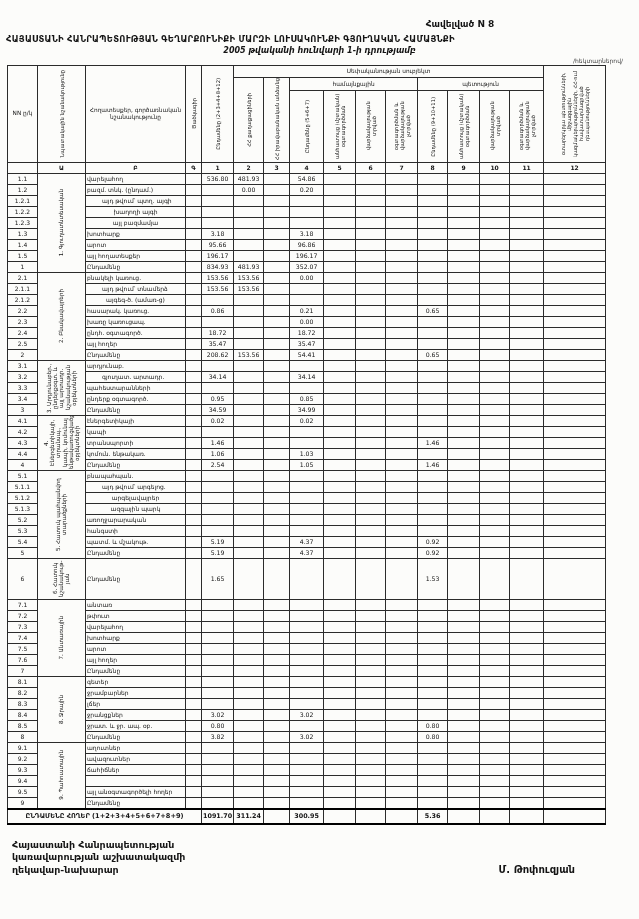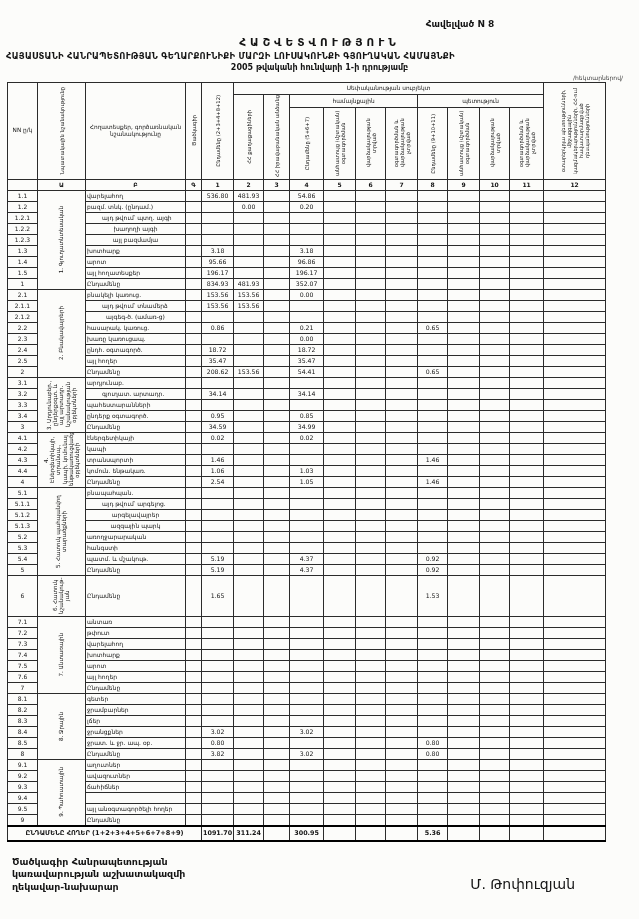--- a/index.html
+++ b/index.html
@@ -4,21 +4,21 @@
 <style>
   html,body{margin:0;padding:0;background:#e8e8e4;}
   .page{
     width:639px;height:919px;margin:0 auto;background:#fcfcfa;color:#141414;
     font-family:"DejaVu Sans",sans-serif;box-sizing:border-box;padding:19px 6px 0 6px;
     position:relative;overflow:hidden;
   }
   .appendix{width:330px;margin:0 8px 0 auto;text-align:center;font-weight:bold;font-size:9px;line-height:1.28;}
   .doc-title{text-align:center;font-weight:bold;font-size:10.5px;letter-spacing:4px;margin-top:5px;}
   .doc-sub1,.doc-sub2{font-weight:bold;font-size:8.4px;margin-top:3px;letter-spacing:.3px;}
-  .doc-sub3{text-align:center;font-weight:bold;font-size:8px;margin-top:2px;}
+  .doc-sub3{text-align:center;font-weight:bold;font-size:8px;margin-top:2px;font-style:italic;}
   .unit-note{text-align:right;font-size:6px;color:#444;padding-right:10px;margin-top:2px;}
   table{border-collapse:collapse;table-layout:fixed;margin:1px 0 0 1px;}
   th,td{border:1px solid #2b2b2b;padding:0 1px;overflow:hidden;vertical-align:middle;}
   thead th{font-weight:normal;font-size:5.3px;line-height:1.15;text-align:center;background:#fcfcfa;}
   .band{font-size:5.8px;height:11px;}
   .hfix{font-size:5.8px;}
   .vert{writing-mode:vertical-rl;transform:rotate(180deg);margin:0 auto;font-size:5.2px;line-height:6px;max-height:92px;text-align:center;}
   .vh{max-height:68px;}
   .v12{max-height:96px;font-size:5px;}
   .secv{font-size:5.6px;line-height:6.2px;}
@@ -29,30 +29,29 @@
   .lbl{font-size:6px;white-space:nowrap;}
   .ind1{padding-left:16px;}
   .ind2{text-align:center;}
   .val{text-align:center;}
   .tall td{height:40px;}
   .section-start td{border-top:1.6px solid #000;}
   .grand td{border-top:2px solid #000;border-bottom:2px solid #000;font-weight:bold;height:13px;line-height:13px;font-size:6.4px;}
   .grand .glabel{text-align:center;font-size:6.6px;white-space:nowrap;}
   .signature{display:flex;justify-content:space-between;align-items:flex-end;padding:14px 58px 0 6px;}
   .sig-left{font-size:9.5px;font-weight:bold;line-height:1.35;}
-  .sig-name{font-size:14px;font-weight:normal;padding-bottom:2px;}
+  .sig-name{font-size:10px;font-weight:bold;padding-bottom:2px;}
 </style>
 </head>
 <body>
 
 <div class="page">
   <div class="appendix">
     <div>Հավելված N 8</div>
   </div>
-  <div class="doc-title">ՀԱՇՎԵՏՎՈՒԹՅՈՒՆ</div>
   <div class="doc-sub1">ՀԱՅԱՍՏԱՆԻ ՀԱՆՐԱՊԵՏՈՒԹՅԱՆ ԳԵՂԱՐՔՈՒՆԻՔԻ ՄԱՐԶԻ ԼՈՒՍԱԿՈՒՆՔԻ ԳՅՈՒՂԱԿԱՆ ՀԱՄԱՅՆՔԻ</div>
   <div class="doc-sub3">2005 թվականի հունվարի 1-ի դրությամբ</div>
   <div class="unit-note">/հեկտարներով/</div>
 
   <table>
       <colgroup>
         <col style="width: 30px;">
         <col style="width: 48px;">
         <col style="width: 100px;">
         <col style="width: 16px;">
@@ -1118,19 +1117,19 @@
           <td class="val"></td>
           <td class="val"></td>
           <td class="val"></td>
           <td class="val"></td>
         </tr>
       </tbody>
     </table>
 
   <div class="signature">
     <div class="sig-left">
-      <div>Ծածկագիր Հանրապետության</div>
+      <div>Հայաստանի Հանրապետության</div>
       <div>կառավարության աշխատակազմի</div>
       <div>ղեկավար-նախարար</div>
     </div>
     <div class="sig-name">Մ. Թոփուզյան</div>
   </div>
 </div>
 
 </body></html>

